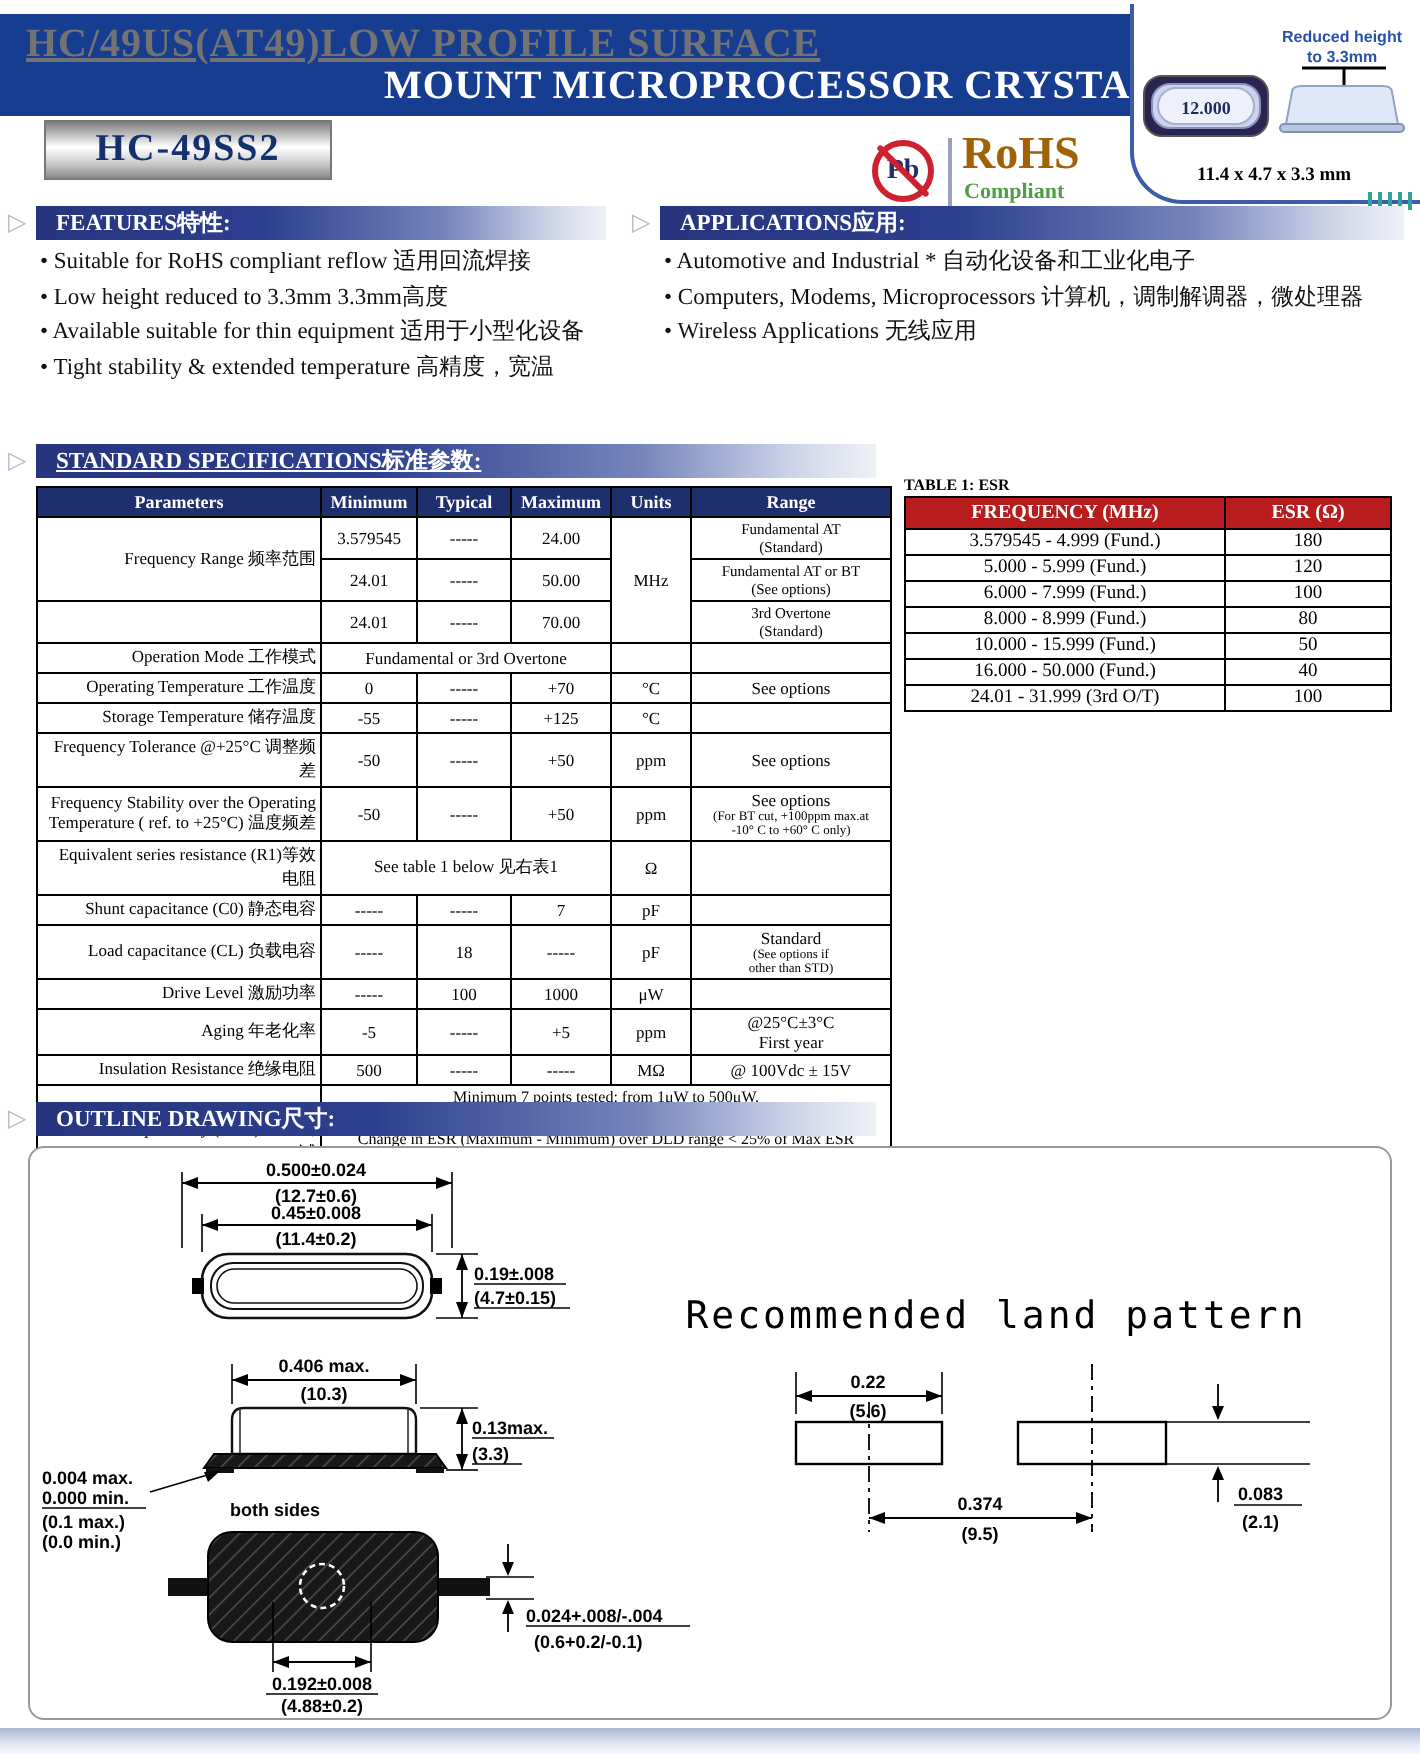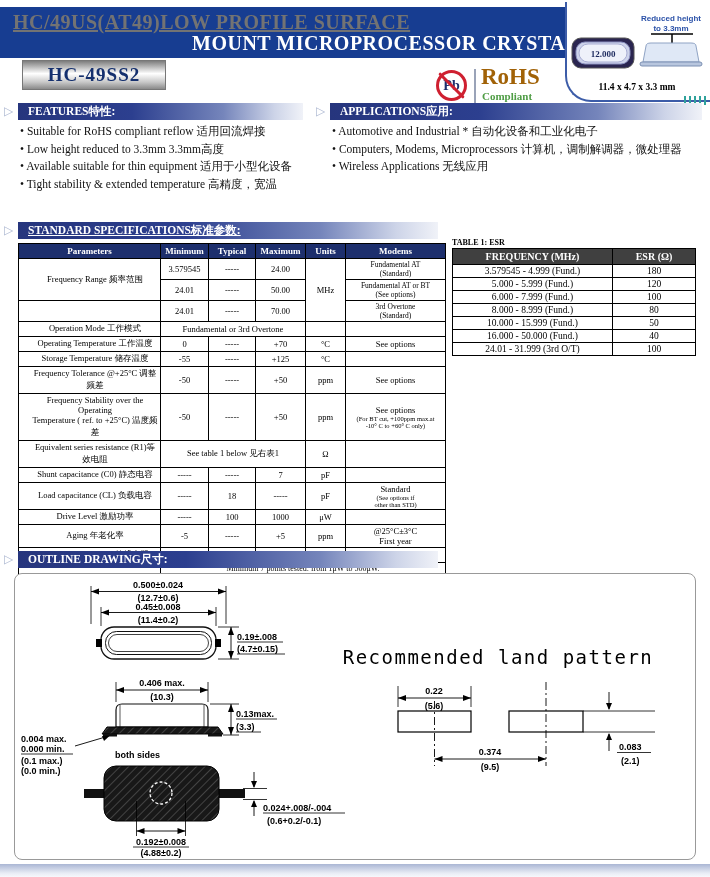--- a/index.html
+++ b/index.html
@@ -40,30 +40,30 @@
   .chev{color:#aeb9d2;font:bold 12px "DejaVu Sans",sans-serif;}
 
   .blist{font:11.5px "Liberation Serif",serif;color:#111;line-height:17.5px;list-style:none;margin:0;padding:0;}
   .blist li::before{content:"• ";}
 
   
   table{border-collapse:collapse;}
   .spec{width:427px;font:8.5px "Liberation Serif",serif;color:#000;table-layout:fixed;}
   .spec th,.spec td{border:1px solid #000;padding:1px 2px;text-align:center;vertical-align:middle;box-sizing:border-box;overflow:hidden;}
   .spec th{background:#1d2f6d;color:#fff;font-size:9px;height:15px;}
-  .spec td.param{text-align:center;padding-left:13px;}
+  .spec td.param{text-align:right;padding-left:3px;}
   .pre{white-space:pre-line;}
   .nsmall{font-size:6.5px;display:block;line-height:7px;}
   .dldtxt{text-align:left;font-size:8px;line-height:10.5px;}
 
   
   .esr-cap{font:bold 8px "Liberation Serif",serif;color:#000;}
   .esr{width:243px;font:9.5px "Liberation Serif",serif;table-layout:fixed;}
   .esr th,.esr td{border:1px solid #000;padding:0 2px;text-align:center;height:13px;box-sizing:border-box;}
-  .esr th{background:#404040;color:#fff;font-size:10px;height:16px;}
+  .esr th{background:#b91c1c;color:#fff;font-size:10px;height:16px;}
 
   
   .draw-box{left:14px;top:573px;width:682px;height:287px;background:#fff;
             border:1.5px solid #999;border-radius:8px;box-sizing:border-box;}
   .bottom-band{left:0;top:864px;width:710px;height:13px;
                background:linear-gradient(180deg,#aab6d4 0%,#e8ecf5 70%,#f7f8fc 100%);}
 
   svg text{font:bold 9px "Liberation Sans",sans-serif;fill:#000;}
   svg text.lp{font:19px "DejaVu Sans Mono",monospace;letter-spacing:1.5px;font-weight:normal;}
   svg text.mk{font:bold 9px "Liberation Serif",serif;fill:#1d2a5e;}
@@ -146,21 +146,21 @@
       <col style="width:40px">
       <col style="width:100px">
     </colgroup>
   <tbody>
       <tr>
     <th>Parameters</th>
     <th>Minimum</th>
     <th>Typical</th>
     <th>Maximum</th>
     <th>Units</th>
-    <th>Modems</th>
+    <th>Range</th>
   </tr>
   <tr style="height:21px">
     <td class="param" rowspan="2">Frequency Range  频率范围</td>
     <td>3.579545</td>
     <td>-----</td>
     <td>24.00</td>
     <td rowspan="3">MHz</td>
     <td class="pre" style="font-size:7.5px">Fundamental AT
 (Standard)</td>
   </tr>

